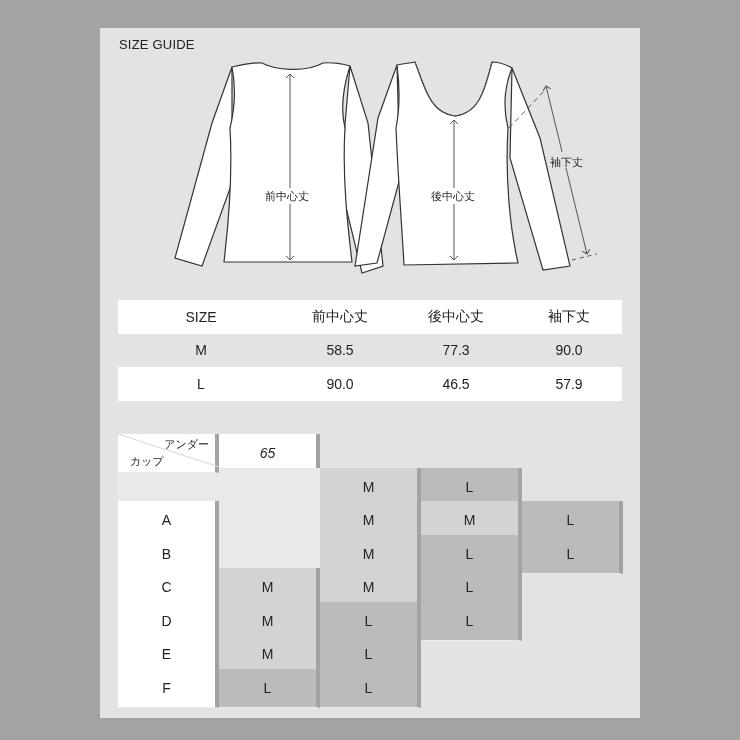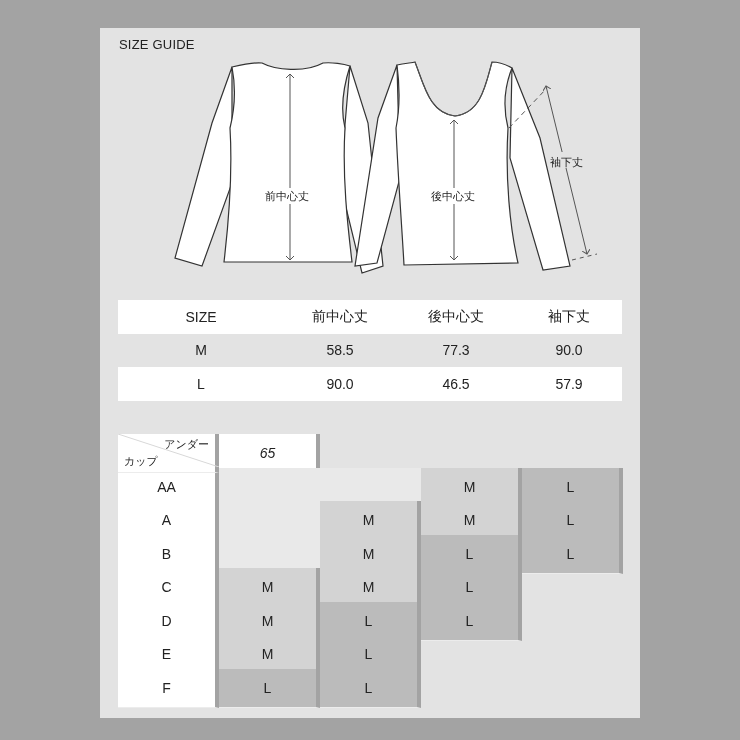--- a/index.html
+++ b/index.html
@@ -29,21 +29,21 @@
     .t2 .c { width: 101px; height: 39px; display: flex; align-items: center; justify-content: center; font-size: 14px; color: #222; border-right: 4px solid #a3a3a3; border-bottom: 1px solid #ececec; text-align: right; }
     .t2 .c.first { width: 101px; background: #ffffff; }
     .t2 .c.head { background: #ffffff; font-style: italic; }
     .t2 .c.empty { background: #e9e9e9; border-color: #e9e9e9; }
     .t2 .c.none { background: transparent; border-color: transparent; }
     .t2 .c.m { background: #d3d3d3; }
     .t2 .c.l { background: #bbbbbb; }
     .corner { position: relative; }
     .corner svg { position: absolute; left: 0; top: 0; }
     .corner .under { position: absolute; right: 6px; top: 3px; font-size: 11px; }
-    .corner .cup { position: absolute; left: 6px; bottom: 3px; font-size: 11px; }
+    .corner .cup { position: absolute; left: 12px; bottom: 3px; font-size: 11px; }
   </style>
 </head>
 <body>
 
 <div class="panel">
   <div class="card"></div>
 
   <div class="title">SIZE GUIDE</div>
 
   <svg class="illus" width="540" height="260" viewBox="0 0 540 260">
@@ -111,21 +111,20 @@
         <svg width="101" height="33">
             <line x1="0" y1="0" x2="101" y2="33" stroke="#d8d8d8" stroke-width="1"></line>
           </svg>
         <span class="under">アンダー</span>
         <span class="cup">カップ</span>
       </div>
       <div class="c head">65</div>
     </div>
 
     <div class="r">
-      <div class="c first">AA</div>
       <div class="c empty"></div>
       <div class="c empty"></div>
       <div class="c m">M</div>
       <div class="c l">L</div>
     </div>
     <div class="r">
       <div class="c first">A</div>
       <div class="c empty"></div>
       <div class="c m">M</div>
       <div class="c m">M</div>

